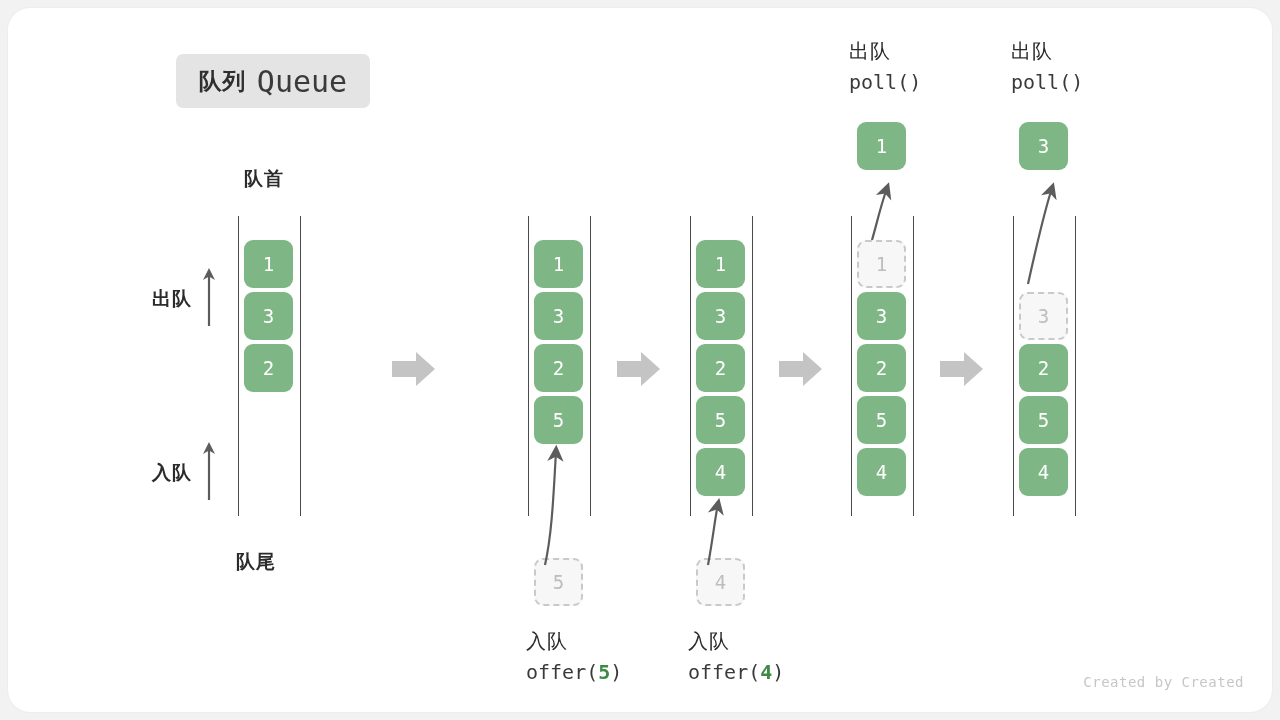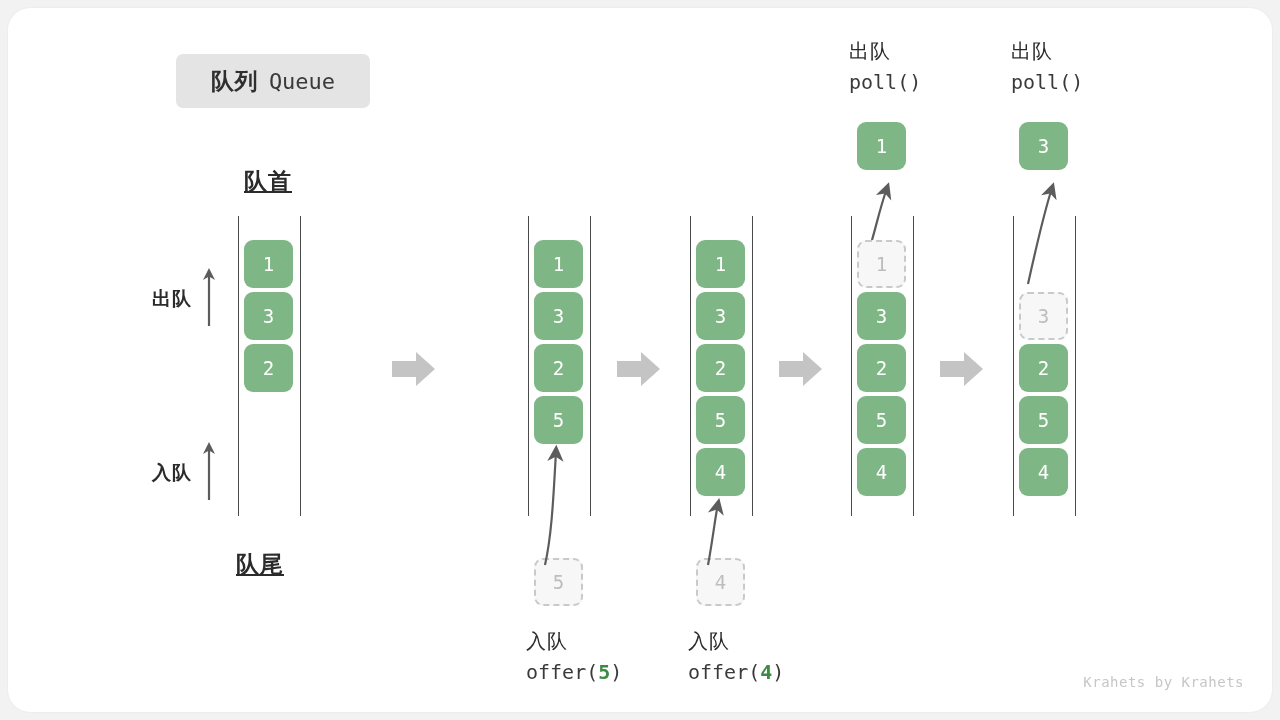--- a/index.html
+++ b/index.html
@@ -49,33 +49,32 @@
     gap: 11px;
   }
   .title-cn {
     font-size: 23px;
     font-weight: bold;
     color: #2f2f2f;
     letter-spacing: 0.5px;
   }
   .title-en {
     font-family: "DejaVu Sans Mono", "Liberation Mono", monospace;
-    font-size: 22px;
+    font-size: 30px;
     color: #3a3a3a;
   }
 
   
   .head-label, .tail-label {
     position: absolute;
-    font-size: 23px;
+    font-size: 19px;
     font-weight: bold;
     color: #2b2b2b;
     letter-spacing: 1px;
     white-space: nowrap;
-    text-decoration: underline;
   }
   .head-label { left: 236px; top: 158px; }
   .tail-label { left: 228px; top: 541px; }
 
   
   .side-op {
     position: absolute;
     display: flex;
     align-items: center;
     gap: 9px;
@@ -337,16 +336,16 @@
 
       <path d="M537,557 C543,530 545,500 548,443" fill="none" stroke="#5c5c5c" stroke-width="2.2" marker-end="url(#ah)"></path>
 
       <path d="M700,557 C705,530 707,510 710,496" fill="none" stroke="#5c5c5c" stroke-width="2.2" marker-end="url(#ah)"></path>
 
       <path d="M864,232 C869,215 872,200 879,180" fill="none" stroke="#5c5c5c" stroke-width="2.2" marker-end="url(#ah)"></path>
 
       <path d="M1020,276 C1028,240 1035,208 1044,180" fill="none" stroke="#5c5c5c" stroke-width="2.2" marker-end="url(#ah)"></path>
     </svg>
 
-    <div class="footer">Krahets by Krahets</div>
+    <div class="footer">Created by Created</div>
 
   </div>
 </div>
 
 </body></html>

